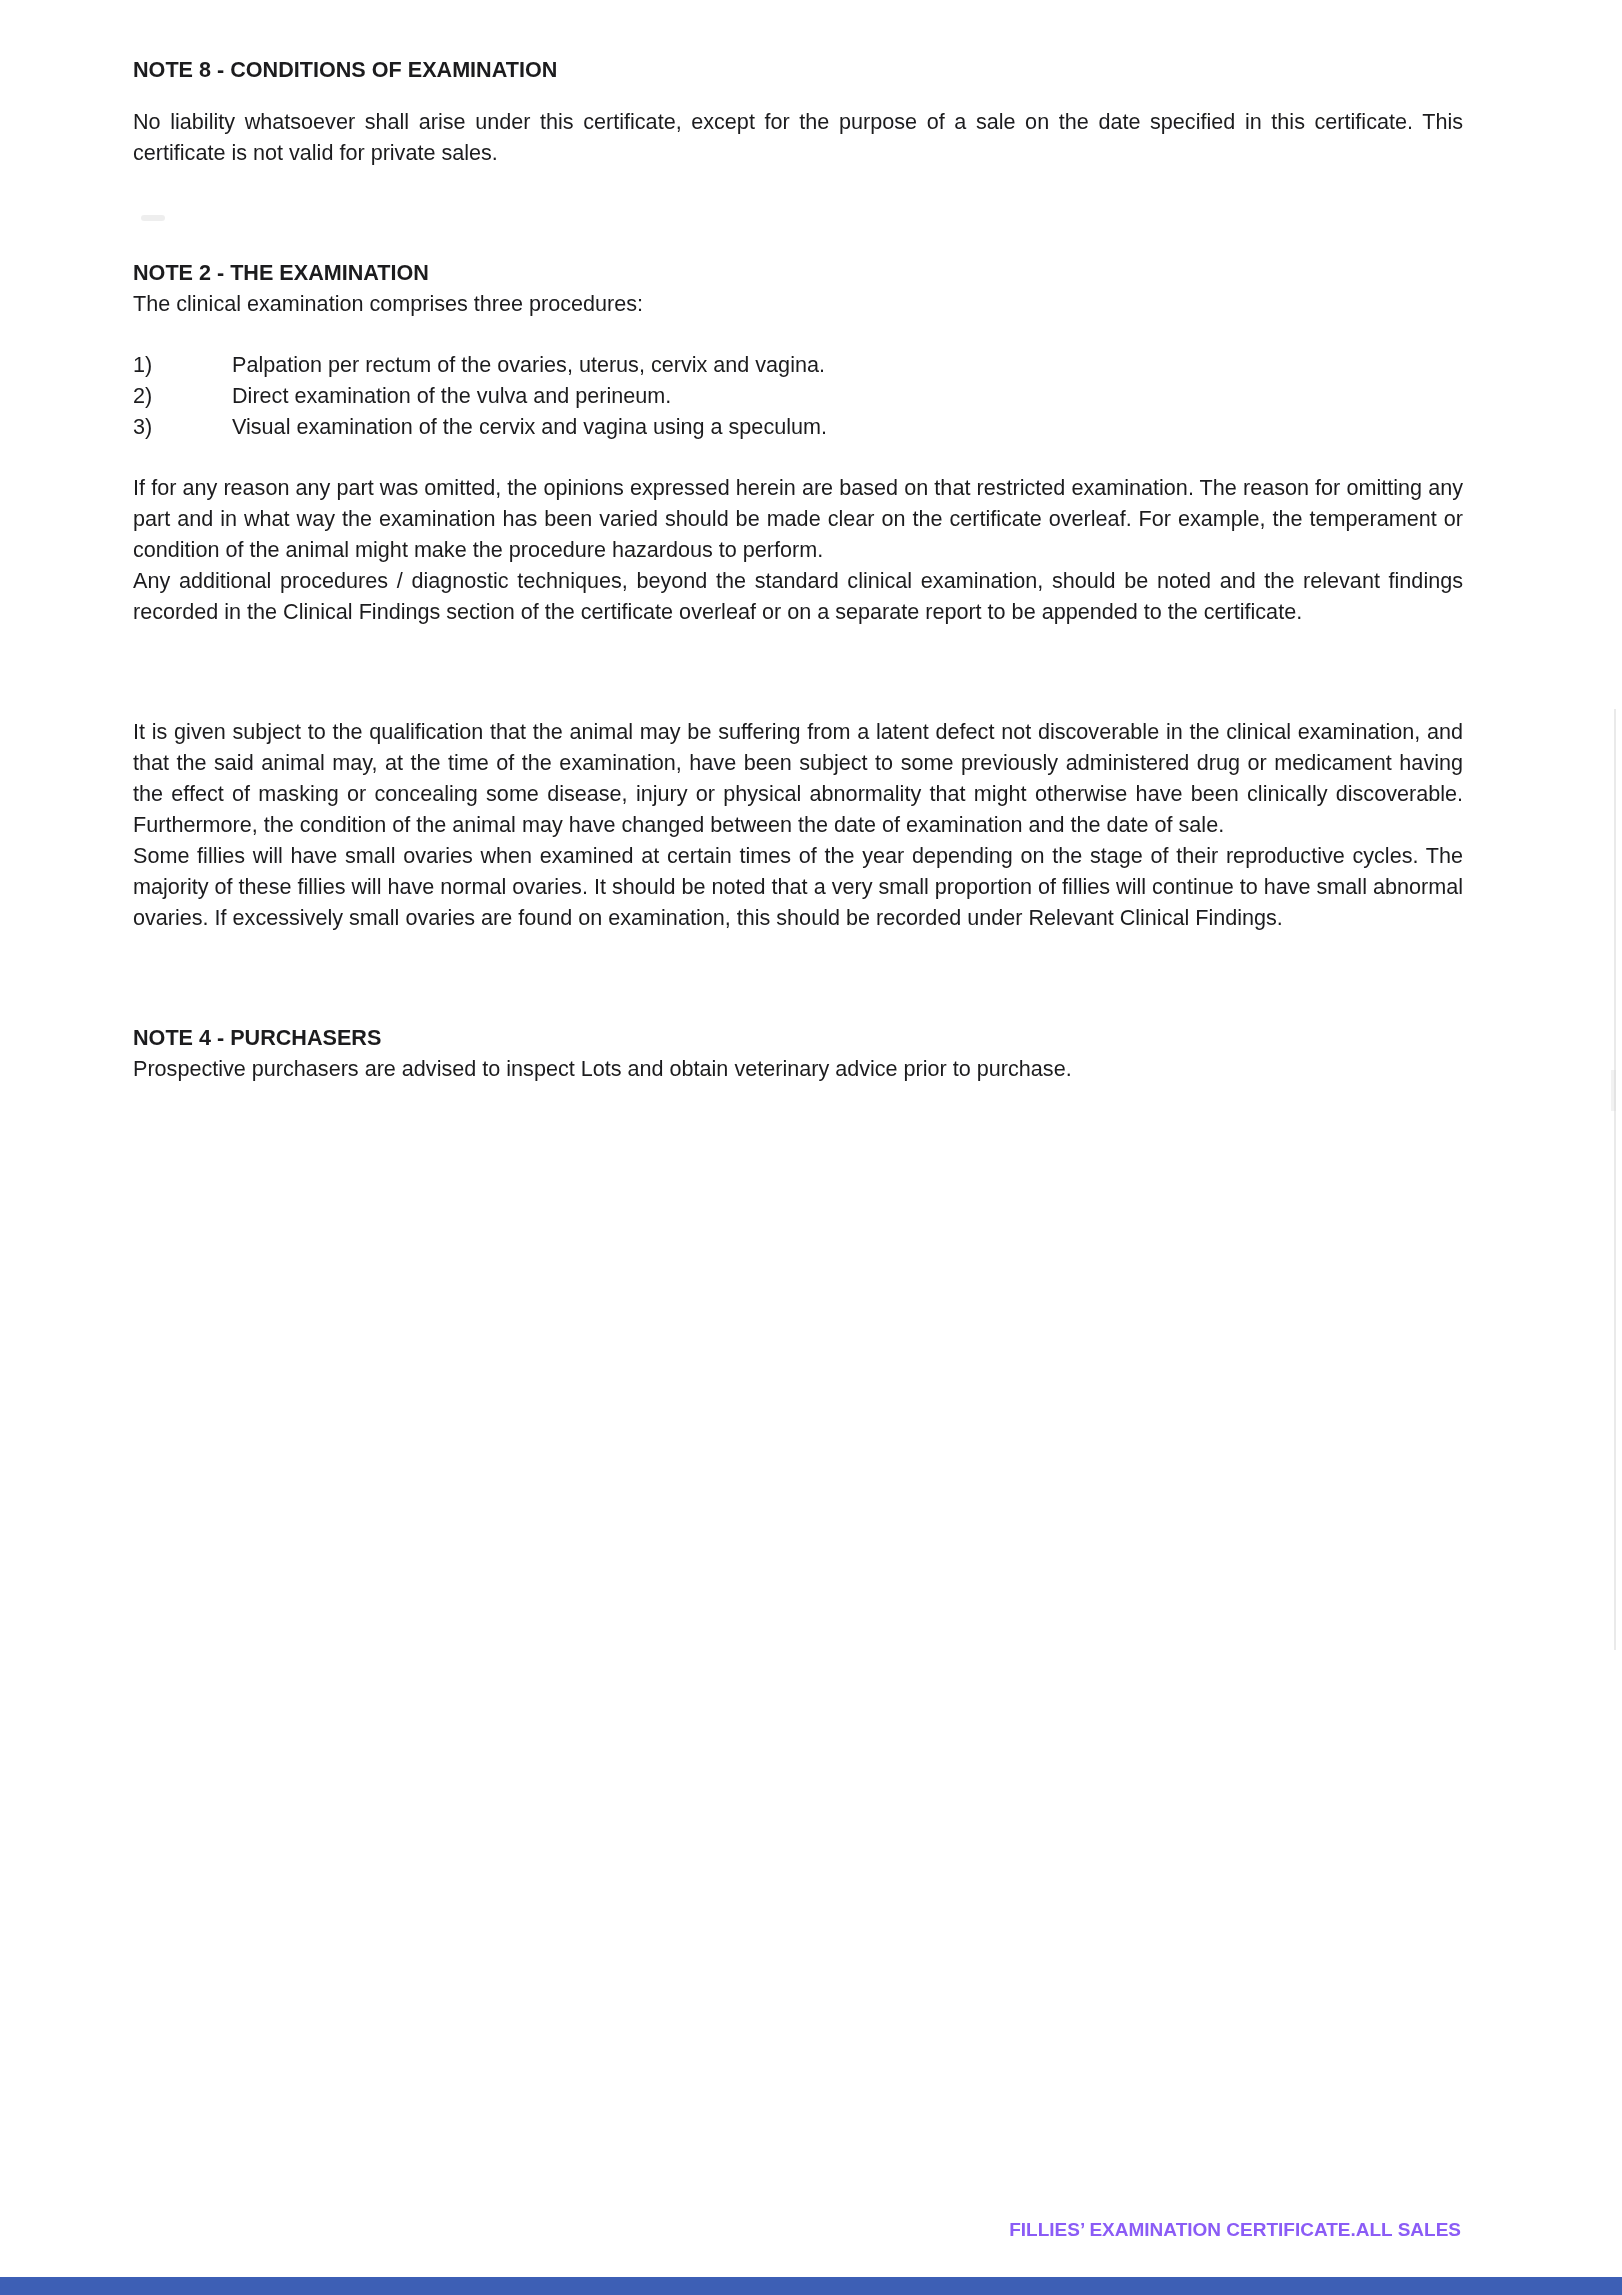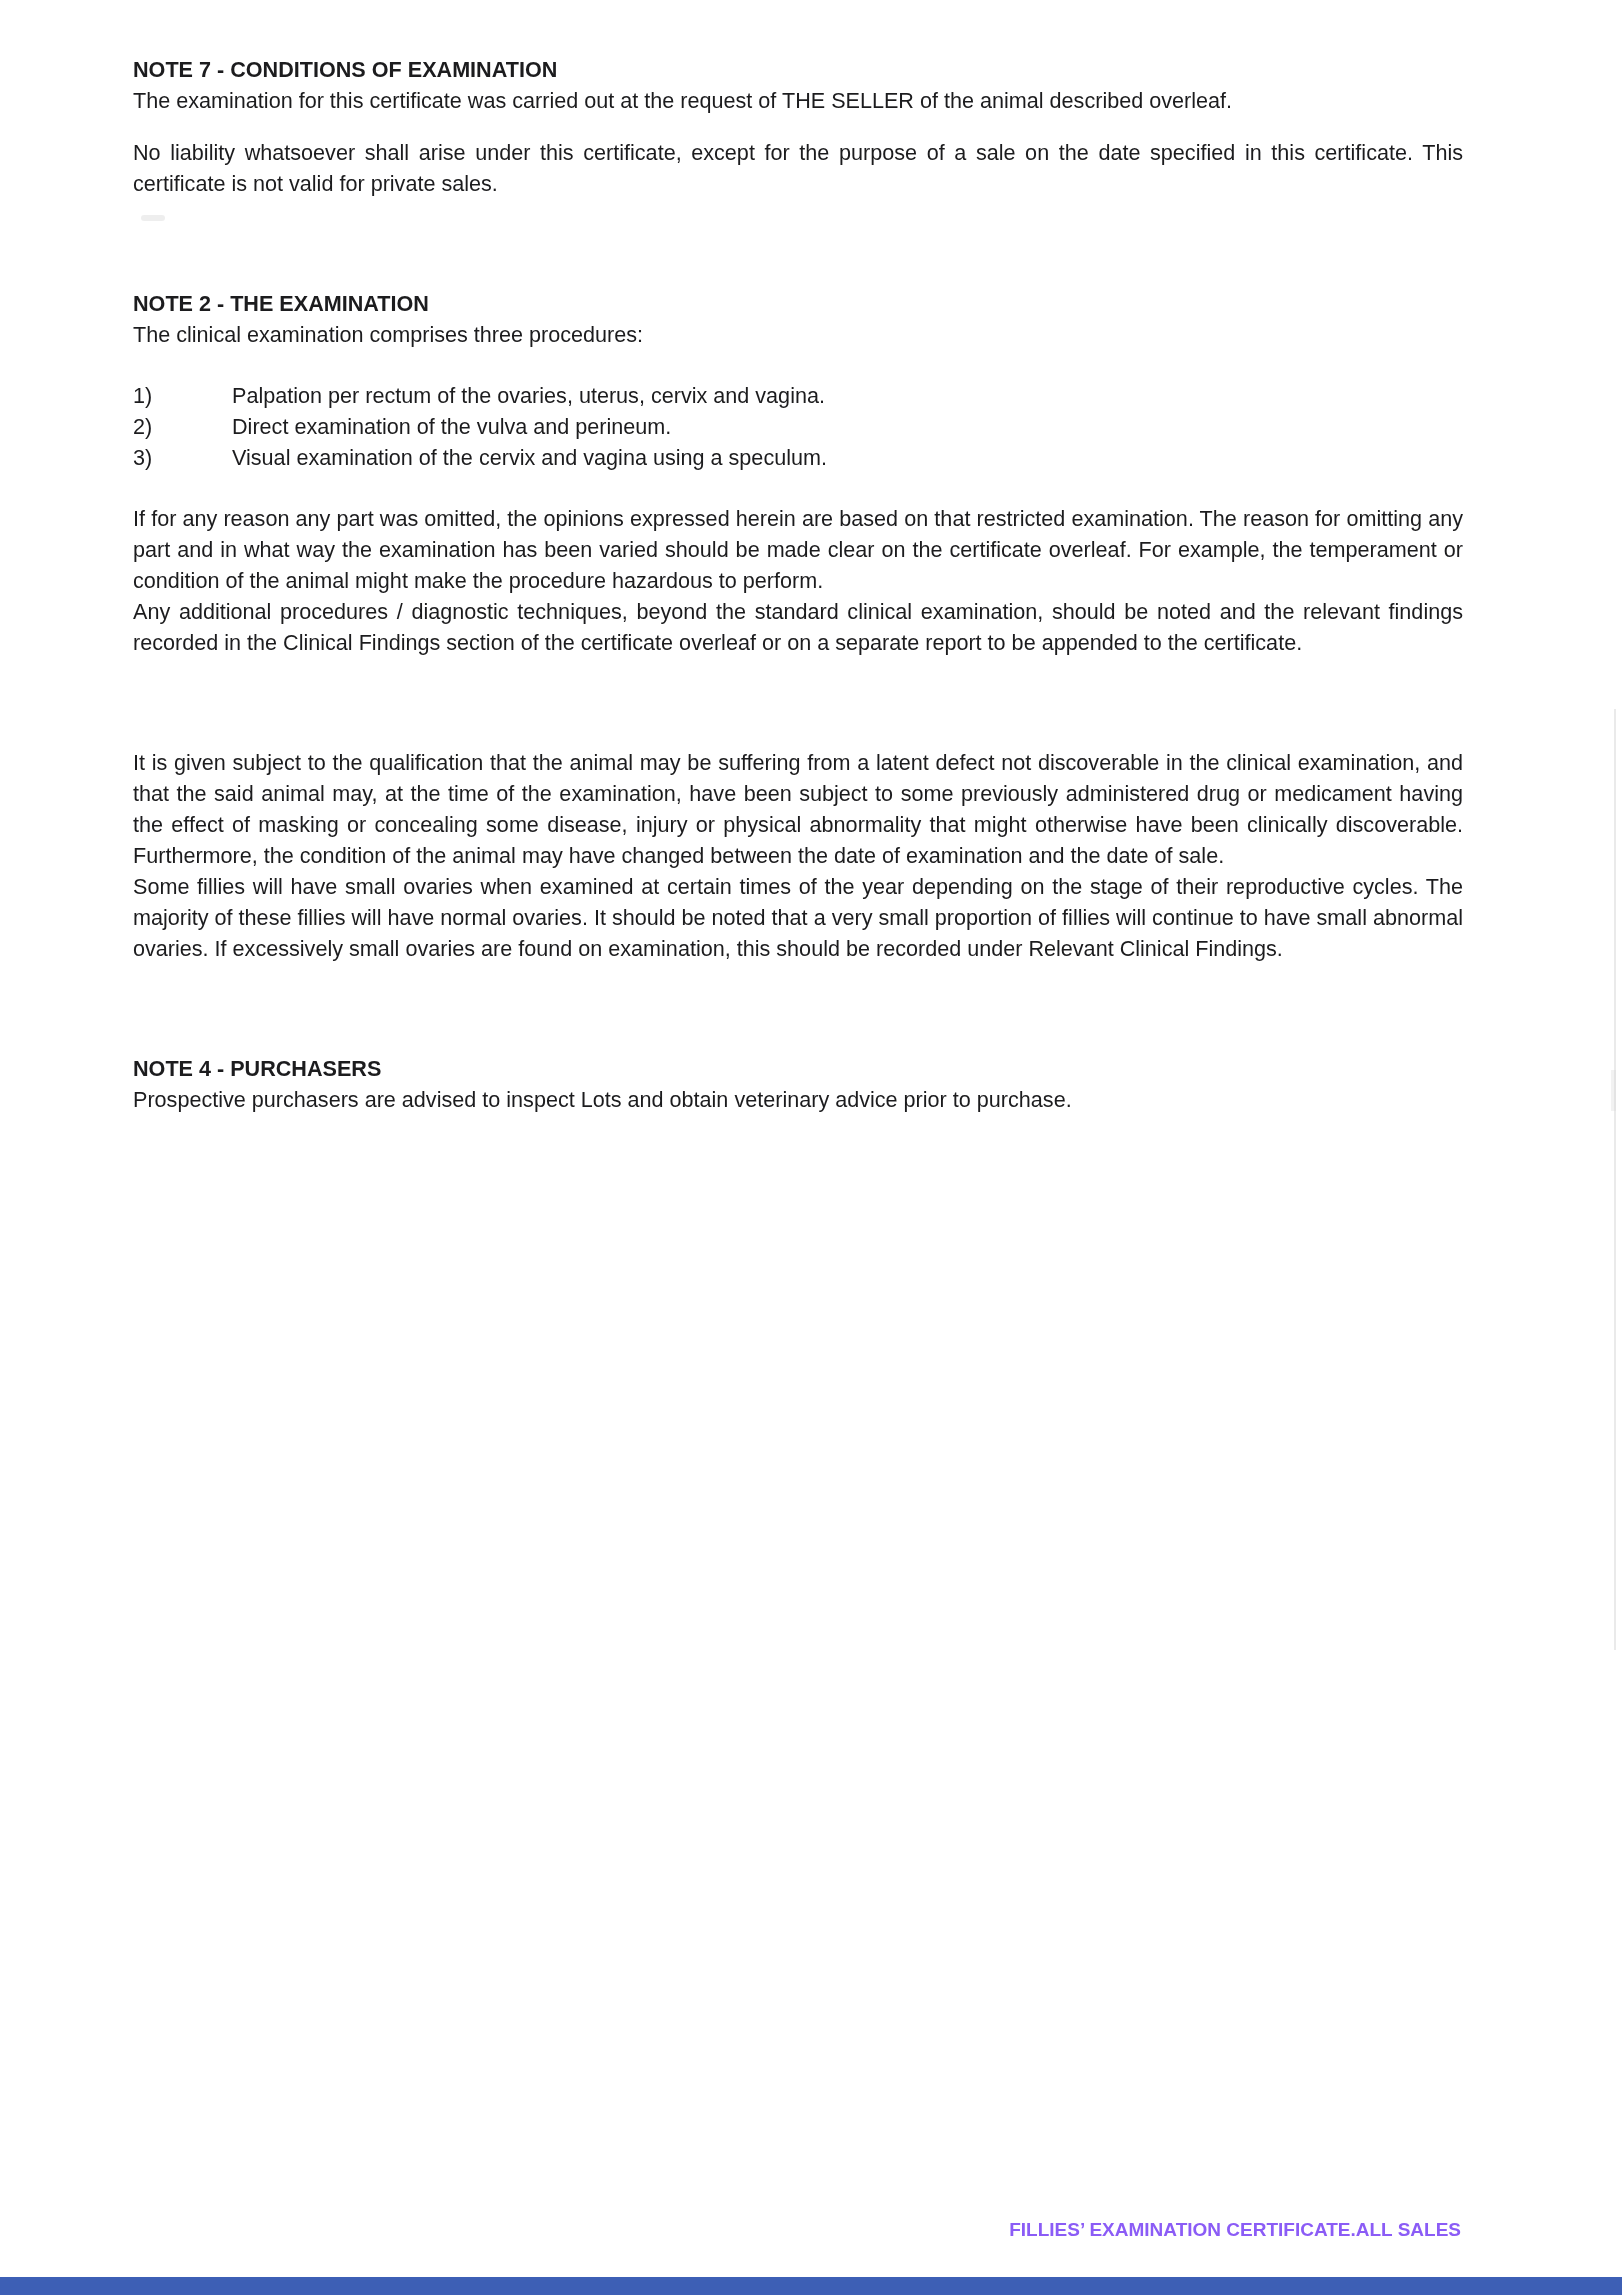--- a/index.html
+++ b/index.html
@@ -97,22 +97,21 @@
   }
 </style>
 </head>
 <body>
 
 <div class="page">
 
   <main class="content">
 
     <section class="note">
-      <h2 class="h">NOTE 7 - CONDITIONS OF EXAMINATION</h2>
-      <p class="p">The examination for this certificate was carried out at the request of THE SELLER of the animal described overleaf.</p>
+      <h2 class="h">NOTE 8 - CONDITIONS OF EXAMINATION</h2>
       <p class="p pgap">No liability whatsoever shall arise under this certificate, except for the purpose of a sale on the date specified in this certificate. This certificate is not valid for private sales.</p>
     </section>
 
     <section class="note sec">
       <h2 class="h">NOTE 2 - THE EXAMINATION</h2>
       <p class="p">The clinical examination comprises three procedures:</p>
 
       <div class="list">
         <div class="li">
           <span class="num">1)</span>

